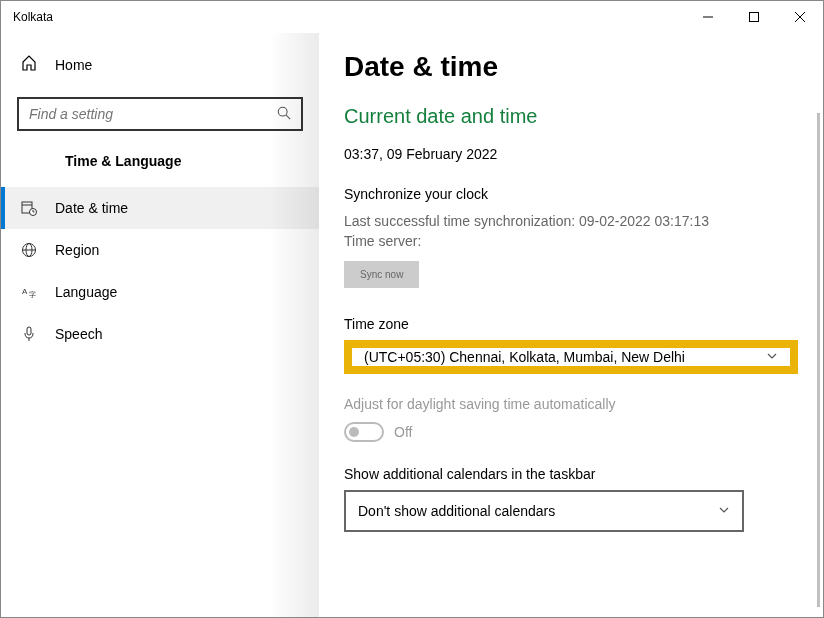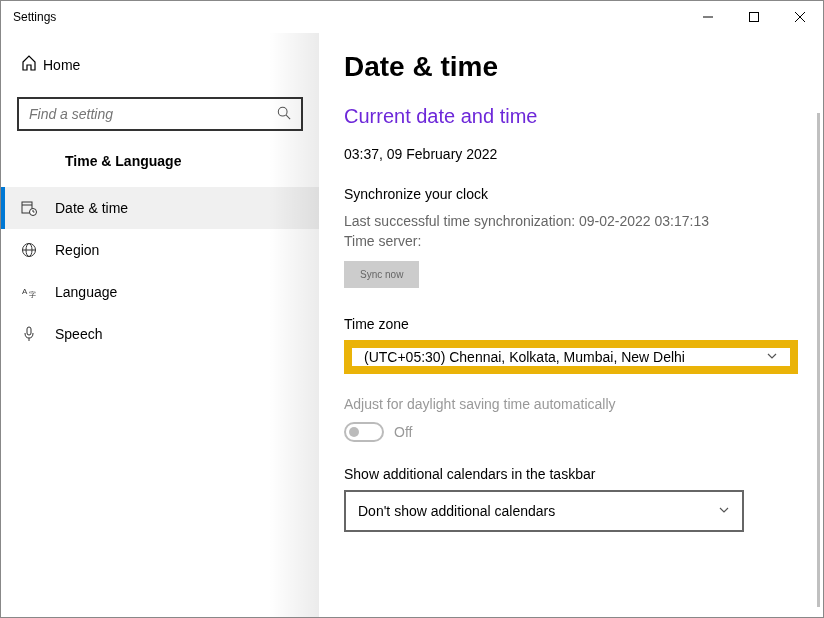--- a/index.html
+++ b/index.html
@@ -8,41 +8,41 @@
     .titlebar { height: 32px; display: flex; align-items: center; padding-left: 12px; }
     .titlebar-title { font-size: 12px; color: #000; flex: 1; }
     .titlebar-controls { display: flex; height: 100%; }
     .titlebar-btn { width: 46px; height: 32px; display: flex; align-items: center; justify-content: center; font-size: 11px; color: #000; }
     
     .main { display: flex; height: calc(100% - 32px); }
     
     .sidebar { width: 318px; padding: 14px 0 0 0; position: relative; }
     .sidebar::after { content: ""; position: absolute; right: 0; top: 0; bottom: 0; width: 50px; background: linear-gradient(to right, rgba(0,0,0,0) 0%, rgba(0,0,0,0.08) 100%); pointer-events: none; }
     
-    .home-row { display: flex; align-items: center; padding: 8px 20px; gap: 6px; margin-bottom: 14px; }
+    .home-row { display: flex; align-items: center; padding: 8px 20px; gap: 18px; margin-bottom: 14px; }
     .home-icon svg { width: 16px; height: 16px; }
     .home-text { font-size: 14px; color: #000; }
     
     .search-box { margin: 0 16px 22px 16px; border: 2px solid #333; height: 34px; display: flex; align-items: center; padding: 0 10px; }
     .search-box input { border: none; outline: none; flex: 1; font-size: 14px; font-style: italic; color: #666; background: transparent; }
     .search-icon { color: #555; font-size: 13px; }
     
     .category-title { font-size: 14px; font-weight: 600; padding: 0 20px 18px 20px; color: #000; margin-left: 44px; }
     
     .nav-item { display: flex; align-items: center; padding: 13px 20px; gap: 18px; position: relative; }
     .nav-item.active { background: #f0f0f0; }
     .nav-item.active::before { content: ""; position: absolute; left: 0; top: 0; bottom: 0; width: 4px; background: #0078d4; }
     .nav-icon { width: 16px; height: 16px; display: flex; align-items: center; justify-content: center; color: #333; }
     .nav-text { font-size: 14px; color: #000; }
     
     .content { flex: 1; padding: 18px 25px 0 25px; overflow: hidden; position: relative; }
     .content-scroll::after { content:""; position:absolute; right: 3px; top: 80px; bottom: 10px; width: 3px; background:#c0c0c0; }
     
     .page-title { font-size: 28px; font-weight: 600; color: #000; margin-bottom: 22px; }
-    .section-title { font-size: 20px; color: #6d28d9; margin-bottom: 18px; }
+    .section-title { font-size: 20px; color: #15803d; margin-bottom: 18px; }
     .datetime-value { font-size: 14px; color: #000; margin-bottom: 24px; }
     .sub-label { font-size: 14px; color: #000; margin-bottom: 10px; }
     .info-text { font-size: 14px; color: #666; line-height: 1.4; }
     
     .sync-btn { background: #ccc; color: #666; border: none; padding: 8px 16px; font-size: 10px; margin-top: 10px; margin-bottom: 28px; }
     
     .tz-label { font-size: 14px; color: #000; margin-bottom: 8px; }
     .dropdown { border: 1px solid #999; height: 34px; display: flex; align-items: center; padding: 0 12px; justify-content: space-between; font-size: 14px; color: #000; margin-bottom: 22px; }
     .dropdown.highlighted { border: 8px solid #eab308; text-align: right; }
     .chevron { color: #555; }
@@ -53,21 +53,21 @@
     .toggle::after { content: ""; position: absolute; left: 3px; top: 3px; width: 10px; height: 10px; background: #bbb; border-radius: 50%; }
     .toggle-text { font-size: 14px; color: #999; }
     
     .cal-label { font-size: 14px; color: #000; margin-bottom: 8px; }
     .dropdown2 { border: 2px solid #666; height: 42px; display: flex; align-items: center; padding: 0 12px; justify-content: space-between; font-size: 14px; color: #000; width: 400px; }
   </style>
 </head>
 <body>
 
 <div class="titlebar">
-  <div class="titlebar-title">Settings</div>
+  <div class="titlebar-title">Kolkata</div>
   <div class="titlebar-controls">
     <div class="titlebar-btn">
       <svg width="10" height="10" viewBox="0 0 10 10">
           <line x1="0" y1="5" x2="10" y2="5" stroke="#000" stroke-width="1"></line>
         </svg>
     </div>
     <div class="titlebar-btn">
       <svg width="10" height="10" viewBox="0 0 10 10">
           <rect x="0.5" y="0.5" width="9" height="9" fill="none" stroke="#000" stroke-width="1"></rect>
         </svg>

